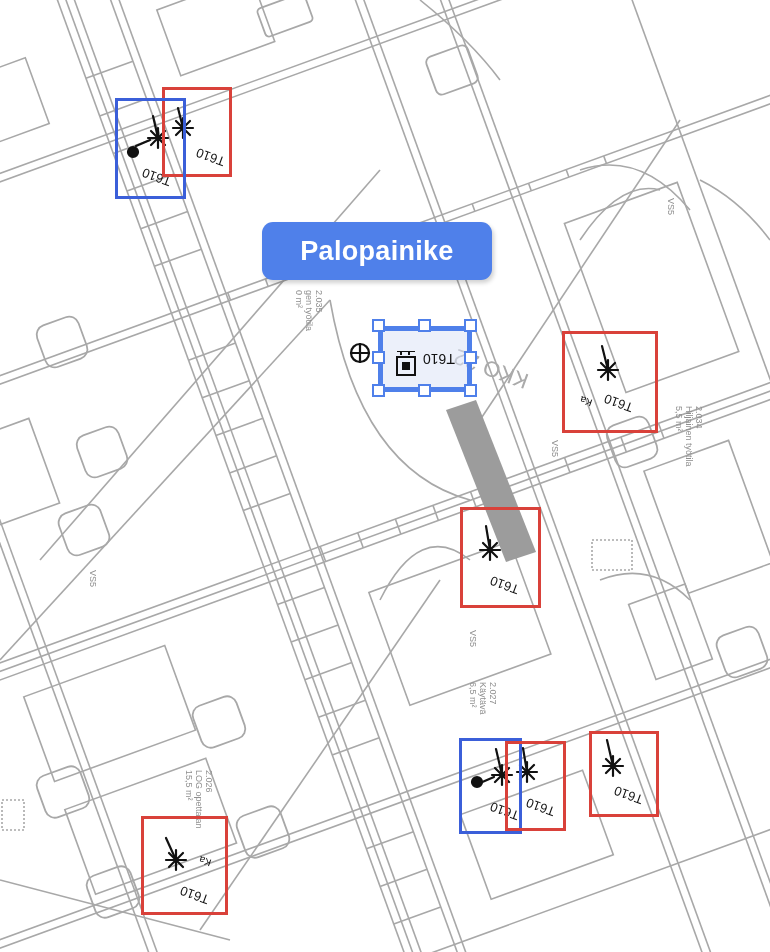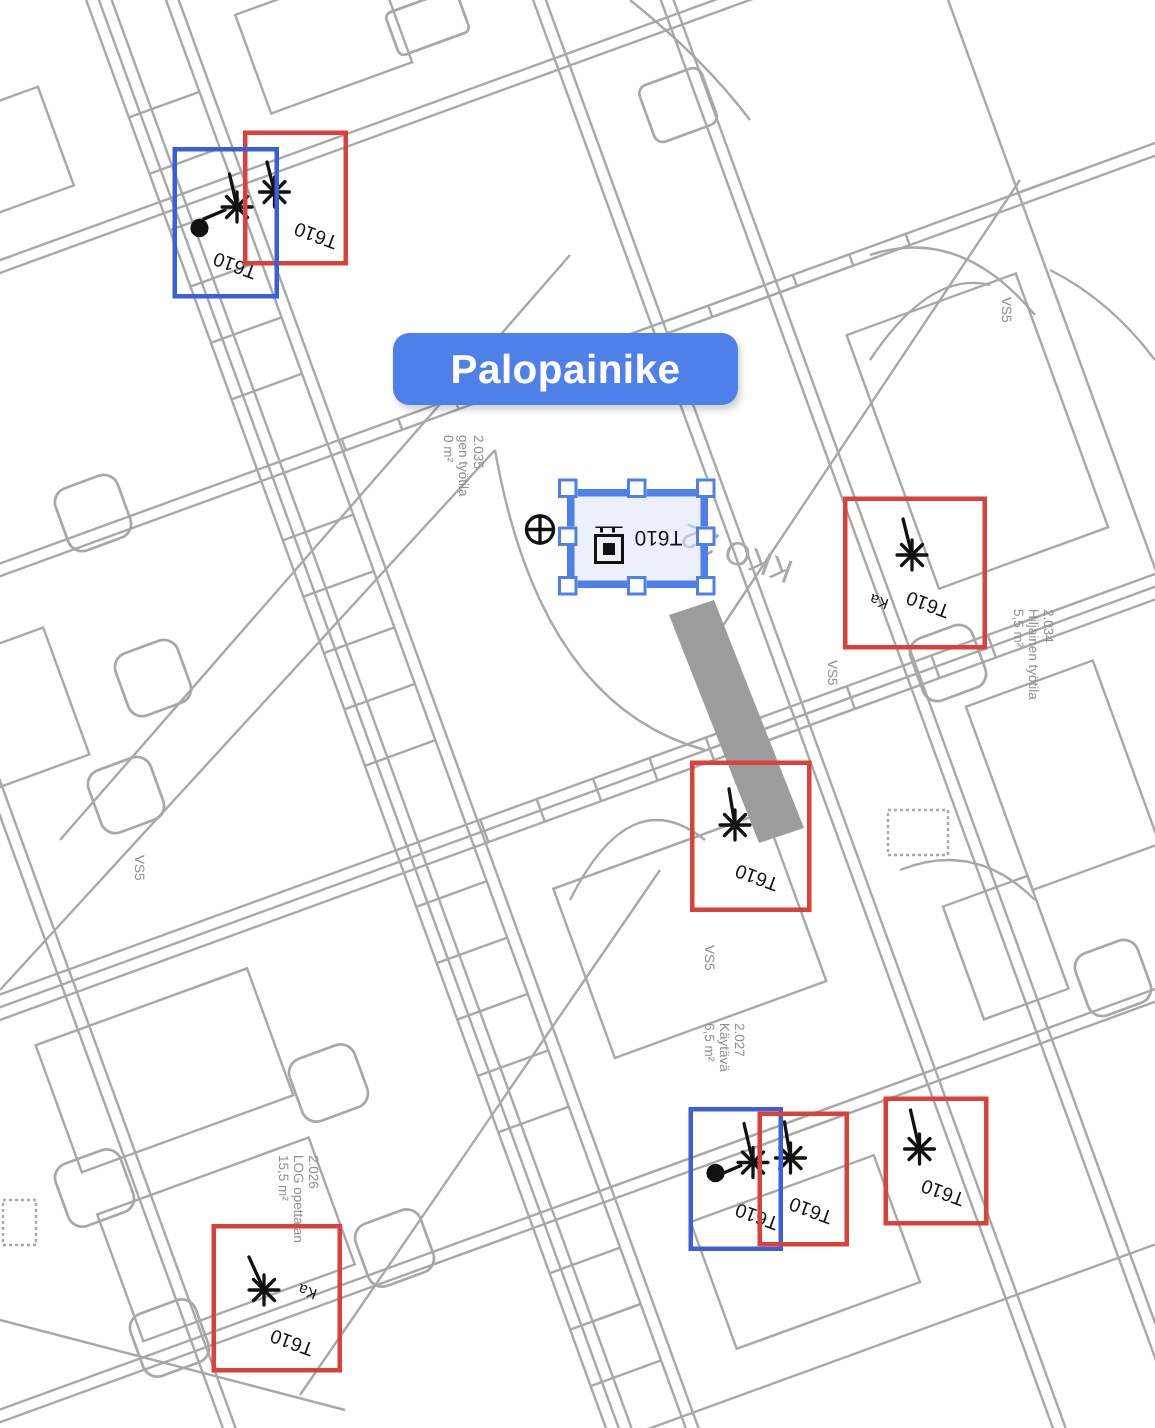--- a/index.html
+++ b/index.html
@@ -2,21 +2,21 @@
 <html><head>
 <meta charset="utf-8">
 <style>
   html, body { margin:0; padding:0; }
   body { width:770px; height:952px; overflow:hidden; background:#ffffff; position:relative; font-family:"Liberation Sans", sans-serif; }
   #plan { position:absolute; left:0; top:0; width:770px; height:952px; }
   .box { position:absolute; box-sizing:border-box; border:3px solid; background:transparent; }
   .box.red { border-color:#d9413a; }
   .box.blue { border-color:#3b5fd9; }
   .sym { position:absolute; pointer-events:none; }
-  .tooltip { position:absolute; left:262px; top:222px; width:230px; height:48px; background:#4f80ea; border-radius:11px; color:#fff; font-weight:bold; font-size:27px; display:flex; align-items:center; justify-content:center; box-shadow:2px 3px 4px rgba(0,0,0,0.18); letter-spacing:0.3px; }
+  .tooltip { position:absolute; left:262px; top:222px; width:230px; height:58px; background:#4f80ea; border-radius:11px; color:#fff; font-weight:bold; font-size:27px; display:flex; align-items:center; justify-content:center; box-shadow:2px 3px 4px rgba(0,0,0,0.18); letter-spacing:0.3px; }
   .sel { position:absolute; left:378px; top:326px; width:94px; height:66px; box-sizing:border-box; border:5px solid #4f80ea; background:rgba(220,228,245,0.55); }
   .handle { position:absolute; width:13px; height:13px; background:#fff; border:2px solid #4f80ea; box-sizing:border-box; }
 </style>
 </head>
 <body>
 
 <svg id="plan" viewBox="0 0 770 952" xmlns="http://www.w3.org/2000/svg">
   <g stroke="#a8a8a8" stroke-width="1.6" fill="none">
 
     <g transform="rotate(-20 385 476)">

